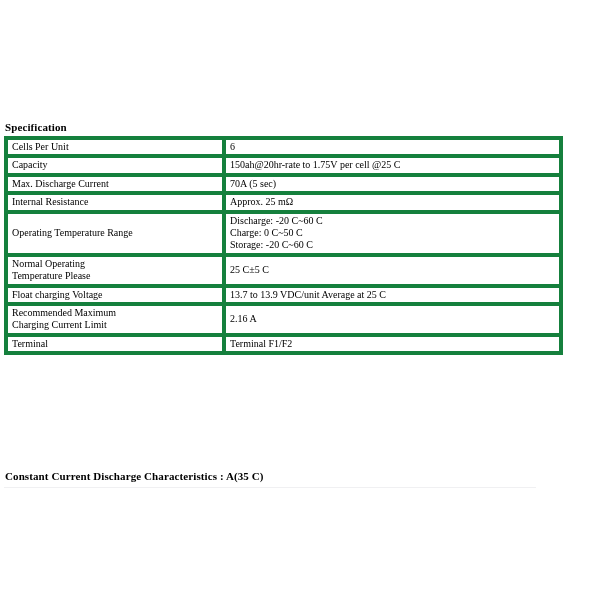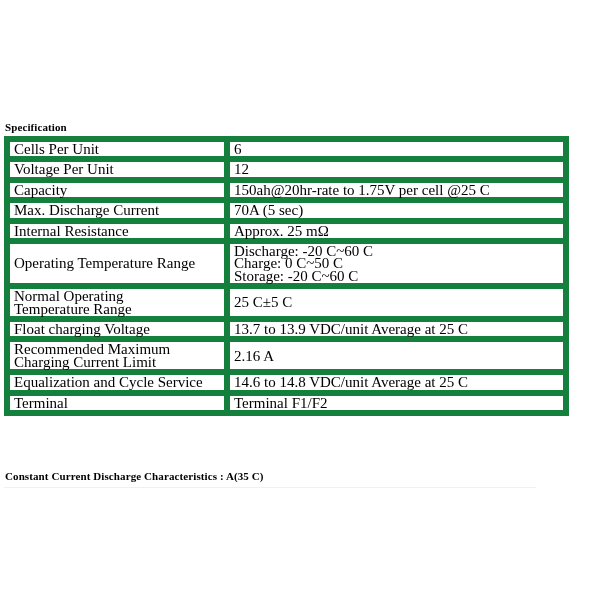--- a/index.html
+++ b/index.html
@@ -39,24 +39,24 @@
     position: absolute;
     left: 4px;
     top: 136px;
     width: 533px;
     border-collapse: collapse;
     table-layout: fixed;
     font-size: 10.5px;
     line-height: 12.4px;
   }
   .spec-table td {
-    border: 6px solid #15803d;
+    border: 4px solid #15803d;
     padding: 1px 3px 1px 4px;
     vertical-align: middle;
-    font-size: 15px;
+    font-size: 10px;
     line-height: 12.4px;
     word-wrap: break-word;
   }
   .spec-table td.label { width: 207px; }
   .spec-table td.value { width: 326px; }
 
   .multi { white-space: pre-line; line-height: 12.6px; }
 
   #discharge-heading { top: 470px; }
 
@@ -76,58 +76,50 @@
 
   <div class="section-heading" id="spec-heading">Specification</div>
 
   <table class="spec-table">
     <tbody>
       <tr>
         <td class="label multi">Cells Per Unit</td>
         <td class="value multi">6</td>
       </tr>
       <tr>
-        <td class="label multi">Voltage Per Unit</td>
-        <td class="value multi">12</td>
-      </tr>
-      <tr>
         <td class="label multi">Capacity</td>
         <td class="value multi">150ah@20hr-rate to 1.75V per cell @25 C</td>
       </tr>
       <tr>
         <td class="label multi">Max. Discharge Current</td>
         <td class="value multi">70A (5 sec)</td>
       </tr>
       <tr>
         <td class="label multi">Internal Resistance</td>
         <td class="value multi">Approx. 25 mΩ</td>
       </tr>
       <tr>
         <td class="label multi">Operating Temperature Range</td>
         <td class="value multi">Discharge: -20 C~60 C
 Charge: 0 C~50 C
 Storage: -20 C~60 C</td>
       </tr>
       <tr>
         <td class="label multi">Normal Operating
-Temperature Range</td>
+Temperature Please</td>
         <td class="value multi">25 C±5 C</td>
       </tr>
       <tr>
         <td class="label multi">Float charging Voltage</td>
         <td class="value multi">13.7 to 13.9 VDC/unit Average at 25 C</td>
       </tr>
       <tr>
         <td class="label multi">Recommended Maximum
 Charging Current Limit</td>
         <td class="value multi">2.16 A</td>
-      </tr>
-      <tr>
-        <td class="label multi">Equalization and Cycle Service</td>
-        <td class="value multi">14.6 to 14.8 VDC/unit Average at 25 C</td>
       </tr>
       <tr>
         <td class="label multi">Terminal</td>
         <td class="value multi">Terminal F1/F2</td>
       </tr>
     </tbody>
   </table>
 
   <div class="section-heading" id="discharge-heading">Constant Current Discharge Characteristics : A(35 C)</div>
 

